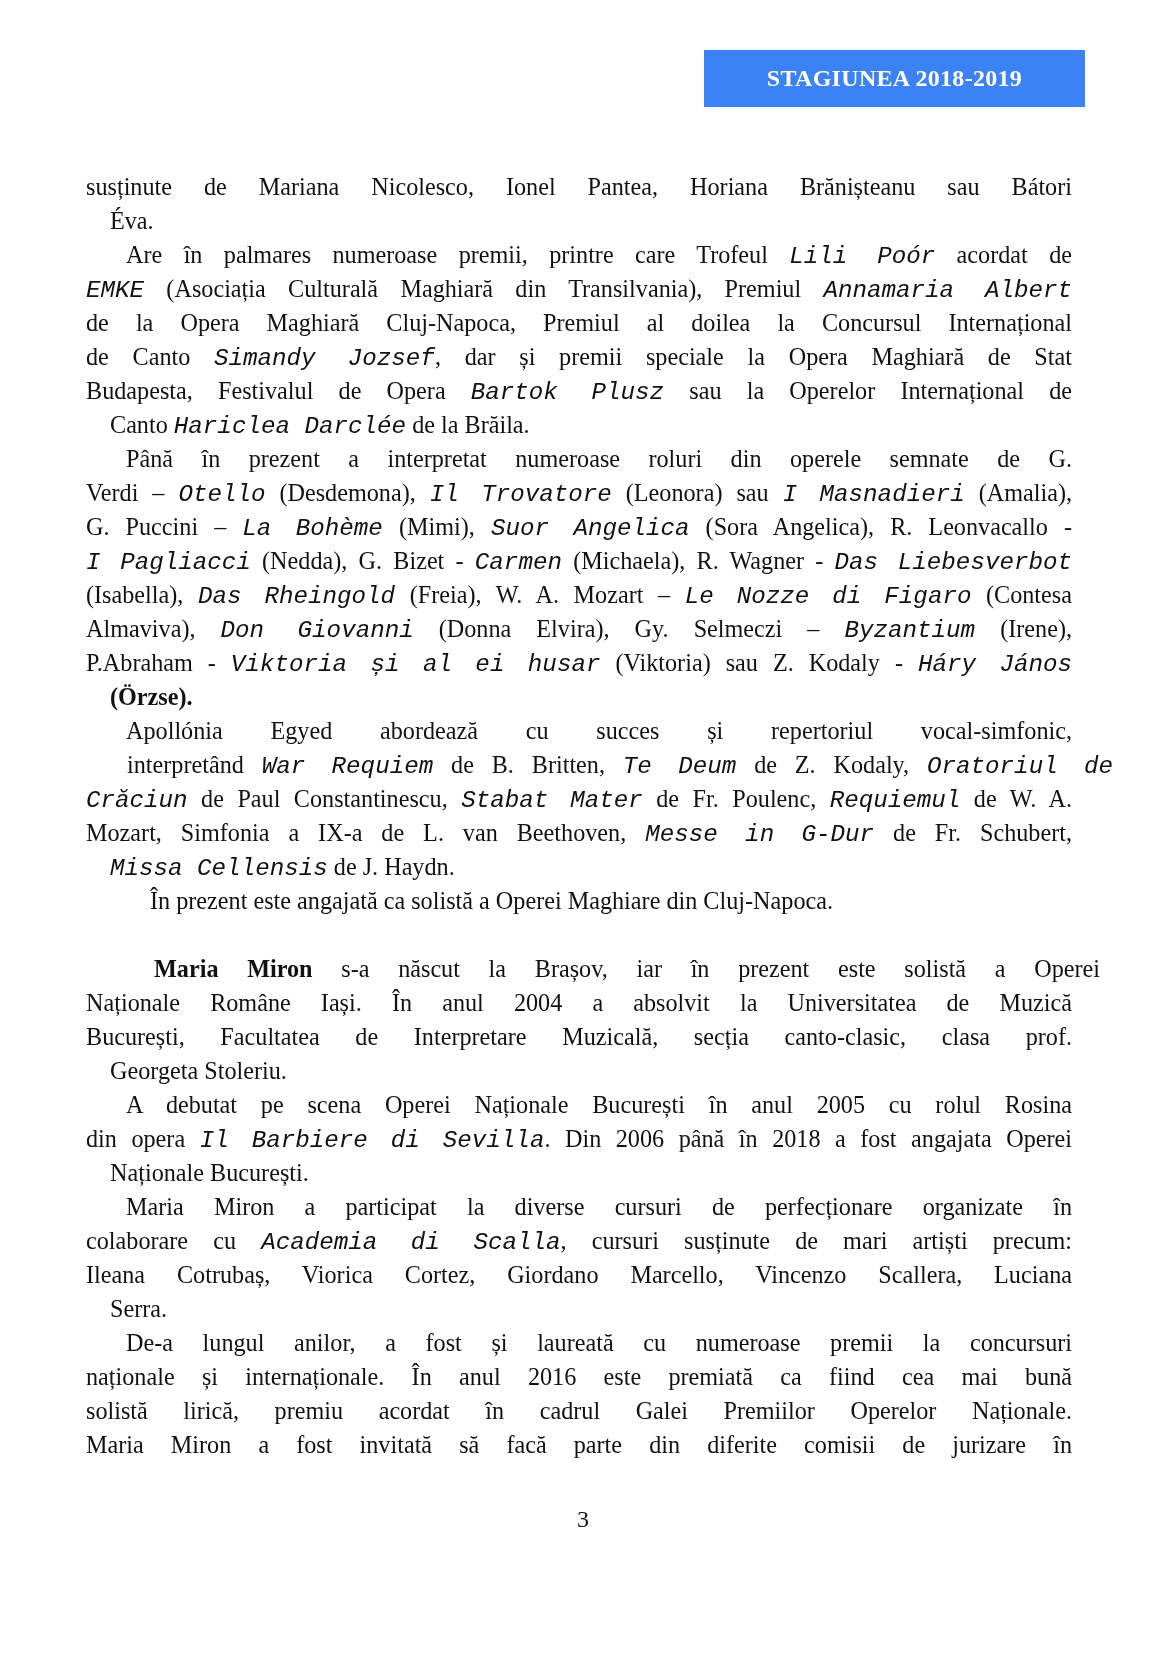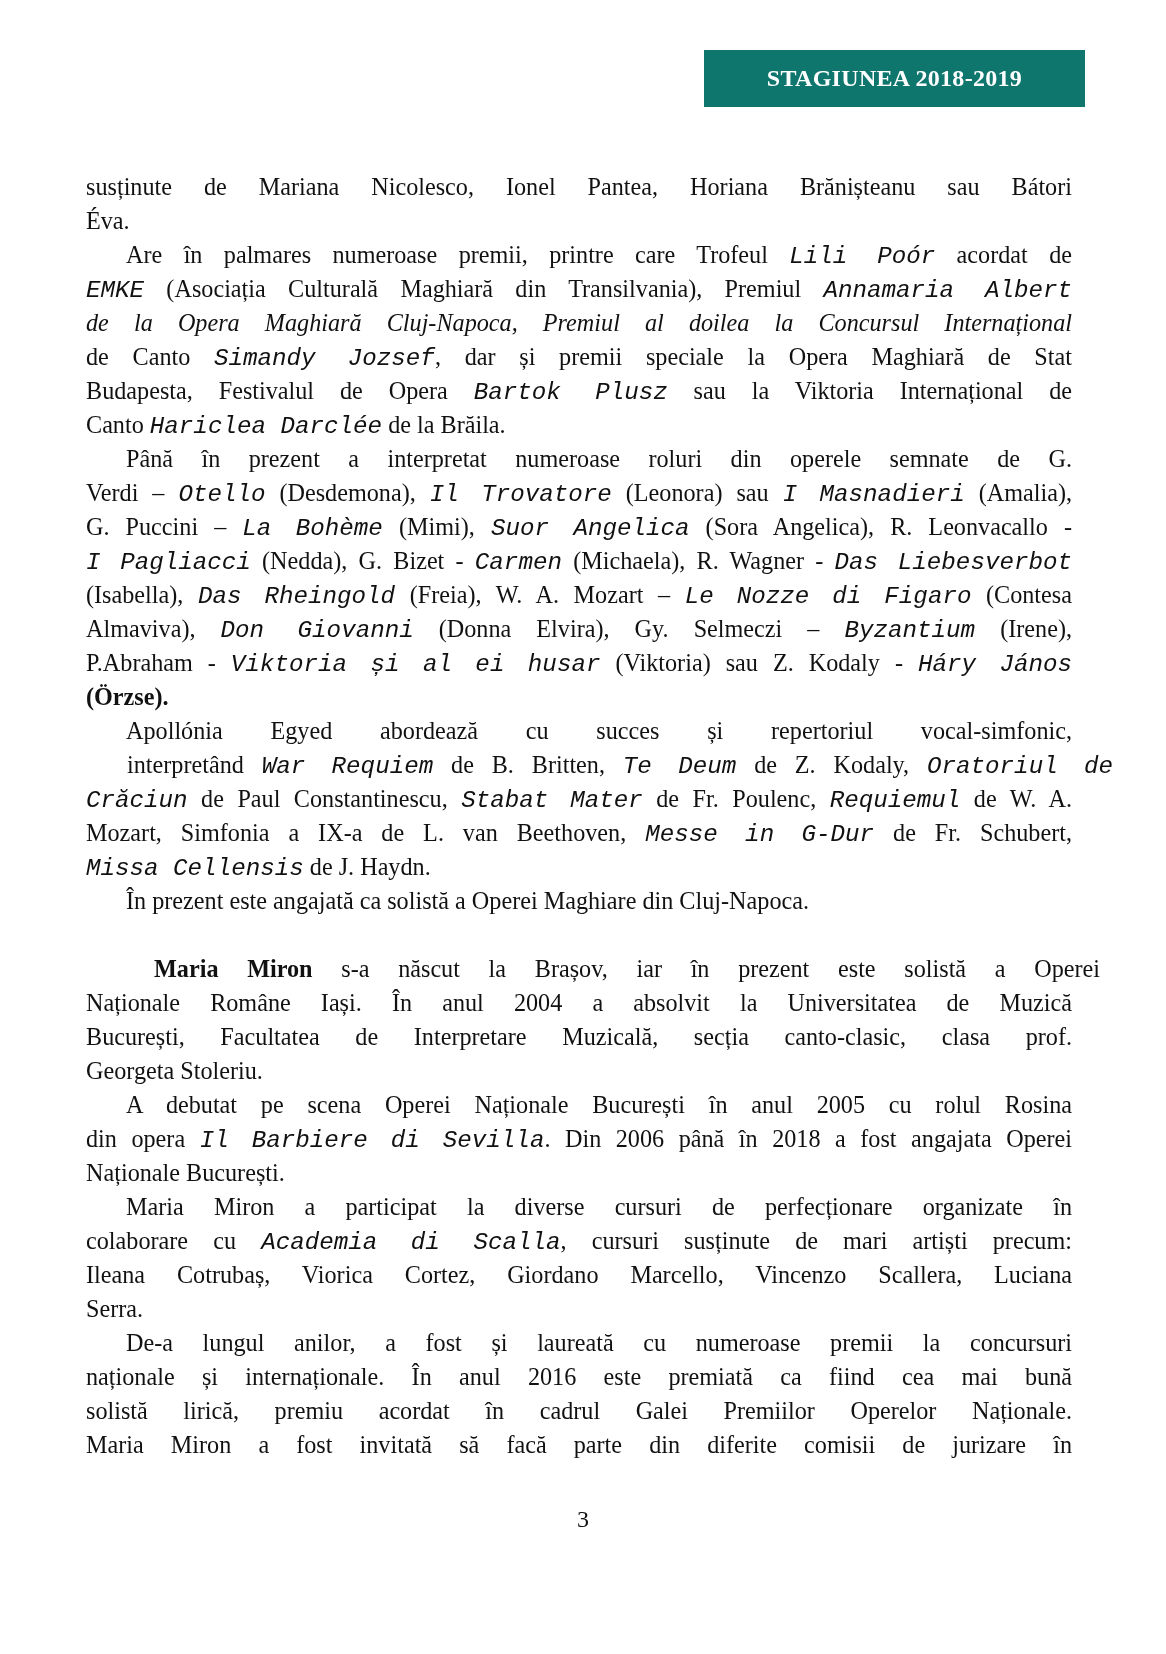--- a/index.html
+++ b/index.html
@@ -1,45 +1,45 @@
 <!DOCTYPE html>
 <html><head>
 <meta charset="utf-8">
 <style>
   html, body { margin: 0; padding: 0; background: #ffffff; }
   body { width: 1166px; height: 1654px; position: relative; overflow: hidden;
          font-family: "Liberation Serif", "DejaVu Serif", serif; color: #111; }
   .banner { position: absolute; left: 704px; top: 50px; width: 381px; height: 57px;
-            background: #0f766e; color: #ffffff; font-weight: bold; font-size: 24px;
+            background: #3b82f6; color: #ffffff; font-weight: bold; font-size: 24px;
             display: flex; align-items: center; justify-content: center; letter-spacing: 0.3px;
             font-family: "Liberation Serif", "DejaVu Serif", serif; }
   .text { position: absolute; left: 86px; top: 170px; width: 986px;
           font-size: 24.2px; line-height: 34px; }
   .line { display: block; text-align: justify; text-align-last: justify; white-space: nowrap; }
-  .line.last { text-align-last: left; }
+  .line.last { text-align-last: left; margin-left: 24px; }
   i { font-style: italic; font-family: Liberation Mono, monospace; }
   b { font-weight: bold; }
   .pagenum { position: absolute; left: 0; width: 1166px; top: 1506px; text-align: center;
              font-size: 24px; }
 </style>
 </head>
 <body>
 
 <div class="banner">
   <span>STAGIUNEA 2018-2019</span>
 </div>
 
 <div class="text" id="body-text">
     <span class="line" style="position: absolute; top: 0px; left: 0px; width: 986px;"><span>susținute de Mariana Nicolesco, Ionel Pantea, Horiana Brănișteanu sau Bátori</span></span>
     <span class="line last" style="position: absolute; top: 34px; left: 0px; width: 986px;"><span>Éva.</span></span>
     <span class="line" style="position: absolute; top: 68px; left: 40px; width: 946px;"><span>Are în palmares numeroase premii, printre care Trofeul </span><i>Lili Poór</i><span> acordat de</span></span>
     <span class="line" style="position: absolute; top: 102px; left: 0px; width: 986px;"><i>EMKE</i><span> (Asociația Culturală Maghiară din Transilvania), Premiul </span><i>Annamaria Albert</i></span>
-    <span class="line" style="position: absolute; top: 136px; left: 0px; width: 986px; font-style: italic;"><span>de la Opera Maghiară Cluj-Napoca, Premiul al doilea la Concursul Internațional</span></span>
+    <span class="line" style="position: absolute; top: 136px; left: 0px; width: 986px;"><span>de la Opera Maghiară Cluj-Napoca, Premiul al doilea la Concursul Internațional</span></span>
     <span class="line" style="position: absolute; top: 170px; left: 0px; width: 986px;"><span>de Canto </span><i>Simandy Jozsef</i><span>, dar și premii speciale la Opera Maghiară de Stat</span></span>
-    <span class="line" style="position: absolute; top: 204px; left: 0px; width: 986px;"><span>Budapesta, Festivalul de Opera </span><i>Bartok Plusz</i><span> sau la Viktoria Internațional de</span></span>
+    <span class="line" style="position: absolute; top: 204px; left: 0px; width: 986px;"><span>Budapesta, Festivalul de Opera </span><i>Bartok Plusz</i><span> sau la Operelor Internațional de</span></span>
     <span class="line last" style="position: absolute; top: 238px; left: 0px; width: 986px;"><span>Canto </span><i>Hariclea Darclée</i><span> de la Brăila.</span></span>
     <span class="line" style="position: absolute; top: 272px; left: 40px; width: 946px;"><span>Până în prezent a interpretat numeroase roluri din operele semnate de G.</span></span>
     <span class="line" style="position: absolute; top: 306px; left: 0px; width: 986px;"><span>Verdi – </span><i>Otello</i><span> (Desdemona), </span><i>Il Trovatore</i><span> (Leonora) sau </span><i>I Masnadieri</i><span> (Amalia),</span></span>
     <span class="line" style="position: absolute; top: 340px; left: 0px; width: 986px;"><span>G. Puccini – </span><i>La Bohème</i><span> (Mimi), </span><i>Suor Angelica</i><span> (Sora Angelica), R. Leonvacallo -</span></span>
     <span class="line" style="position: absolute; top: 374px; left: 0px; width: 986px;"><i>I Pagliacci</i><span> (Nedda), G. Bizet - </span><i>Carmen</i><span> (Michaela), R. Wagner - </span><i>Das Liebesverbot</i></span>
     <span class="line" style="position: absolute; top: 408px; left: 0px; width: 986px;"><span>(Isabella), </span><i>Das Rheingold</i><span> (Freia), W. A. Mozart – </span><i>Le Nozze di Figaro</i><span> (Contesa</span></span>
     <span class="line" style="position: absolute; top: 442px; left: 0px; width: 986px;"><span>Almaviva), </span><i>Don Giovanni</i><span> (Donna Elvira), Gy. Selmeczi – </span><i>Byzantium</i><span> (Irene),</span></span>
     <span class="line" style="position: absolute; top: 476px; left: 0px; width: 986px;"><span>P.Abraham - </span><i>Viktoria și al ei husar</i><span> (Viktoria) sau Z. Kodaly - </span><i>Háry János</i></span>
     <span class="line last" style="position: absolute; top: 510px; left: 0px; width: 986px; font-weight: bold;"><span>(Örzse).</span></span>
     <span class="line" style="position: absolute; top: 544px; left: 40px; width: 946px;"><span>Apollónia Egyed abordează cu succes și repertoriul vocal-simfonic,</span></span>

